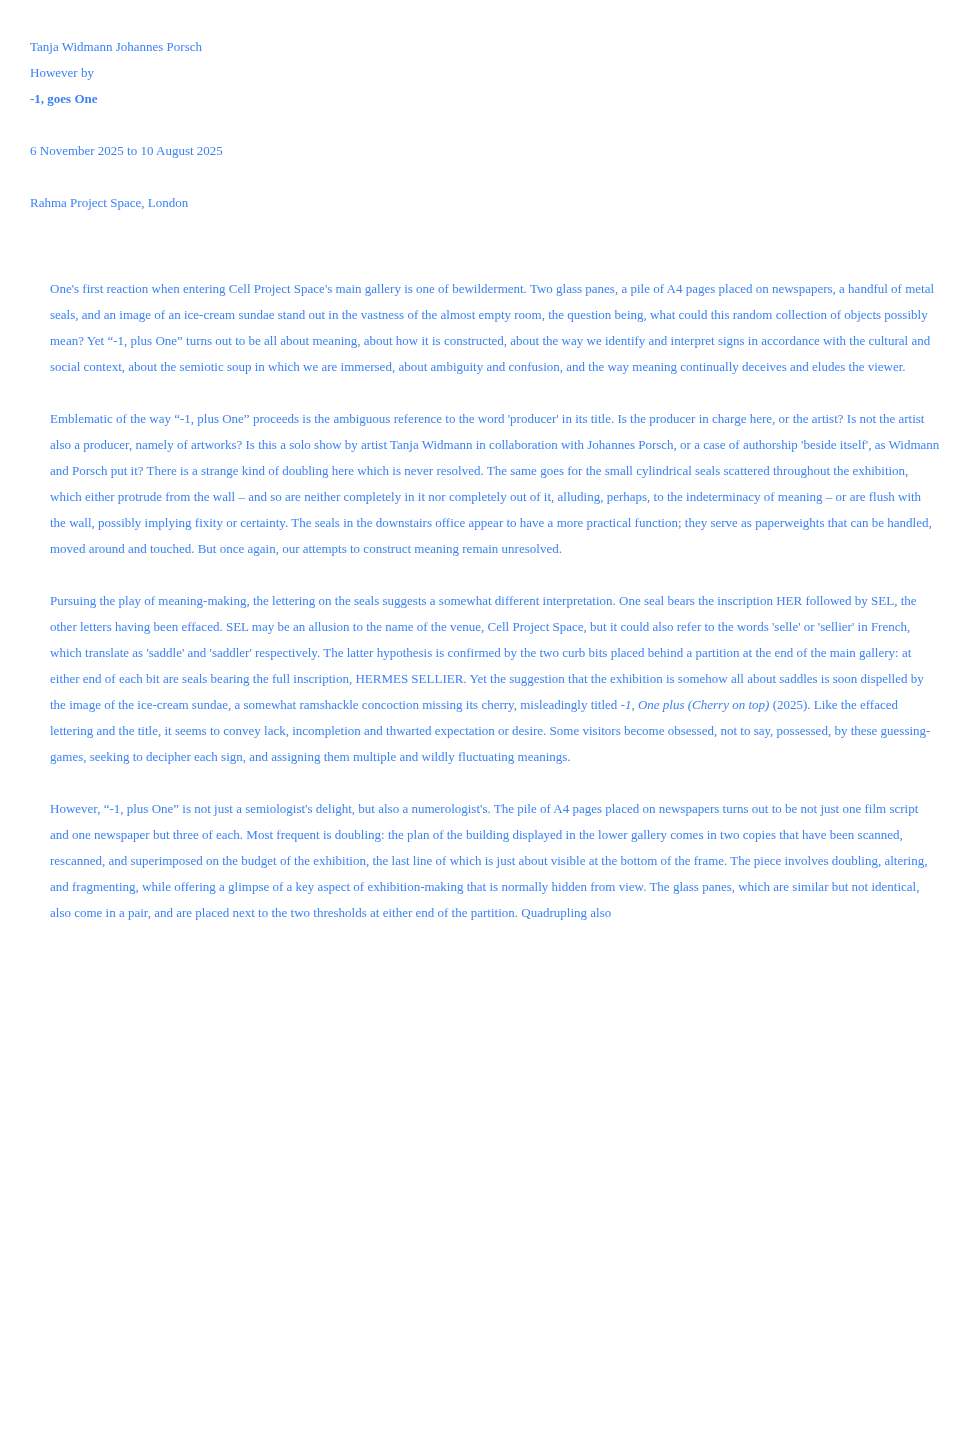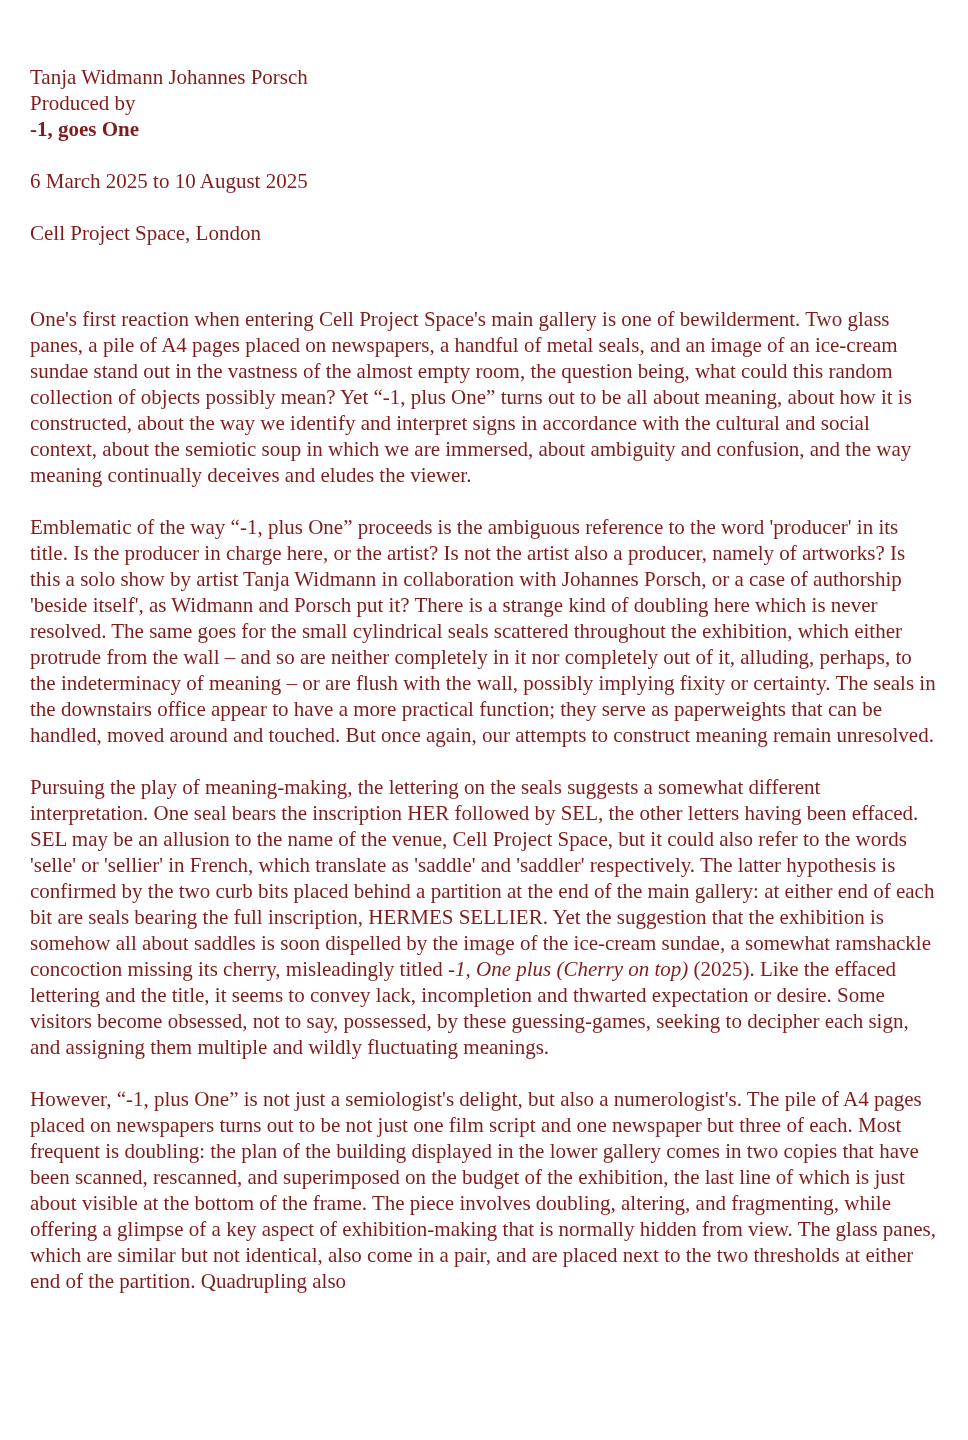--- a/index.html
+++ b/index.html
@@ -9,55 +9,55 @@
   }
   body {
     width: 968px;
     height: 1440px;
     overflow: hidden;
   }
   .doc {
     box-sizing: border-box;
     width: 968px;
     height: 1440px;
-    padding: 64px 28px 0 30px;
+    padding: 34px 28px 0 30px;
     font-family: "Liberation Serif", "DejaVu Serif", serif;
-    font-size: 21px;
+    font-size: 13px;
     line-height: 26px;
-    color: #7f1d1d;
+    color: #3b82f6;
     background: #ffffff;
   }
   .doc p {
     margin: 0;
     padding: 0;
   }
   .header-block p {
     margin: 0;
   }
   .bold { font-weight: bold; }
   .italic { font-style: italic; }
   .meta-line { margin-top: 26px !important; }
-  .body-text { display: block; }
+  .body-text { display: block; margin-left: 20px; }
   .body-par { margin-top: 26px !important; }
   .body-par.first { margin-top: 60px !important; }
 </style>
 </head>
 <body>
 
 <div class="doc">
 
   <div class="header-block">
     <p>Tanja Widmann Johannes Porsch</p>
-    <p>Produced by</p>
+    <p>However by</p>
     <p class="bold">-1, goes One</p>
   </div>
 
-  <p class="meta-line">6 March 2025 to 10 August 2025</p>
+  <p class="meta-line">6 November 2025 to 10 August 2025</p>
 
-  <p class="meta-line">Cell Project Space, London</p>
+  <p class="meta-line">Rahma Project Space, London</p>
 
 
   <div class="body-text" id="paragraphs">
       <p class="body-par first"><span>One's first reaction when entering Cell Project Space's main gallery is one of bewilderment. Two glass panes, a pile of A4 pages placed on newspapers, a handful of metal seals, and an image of an ice-cream sundae stand out in the vastness of the almost empty room, the question being, what could this random collection of objects possibly mean? Yet “-1, plus One” turns out to be all about meaning, about how it is constructed, about the way we identify and interpret signs in accordance with the cultural and social context, about the semiotic soup in which we are immersed, about ambiguity and confusion, and the way meaning continually deceives and eludes the viewer.</span></p>
       <p class="body-par"><span>Emblematic of the way “-1, plus One” proceeds is the ambiguous reference to the word 'producer' in its title. Is the producer in charge here, or the artist? Is not the artist also a producer, namely of artworks? Is this a solo show by artist Tanja Widmann in collaboration with Johannes Porsch, or a case of authorship 'beside itself', as Widmann and Porsch put it? There is a strange kind of doubling here which is never resolved. The same goes for the small cylindrical seals scattered throughout the exhibition, which either protrude from the wall – and so are neither completely in it nor completely out of it, alluding, perhaps, to the indeterminacy of meaning – or are flush with the wall, possibly implying fixity or certainty. The seals in the downstairs office appear to have a more practical function; they serve as paperweights that can be handled, moved around and touched. But once again, our attempts to construct meaning remain unresolved.</span></p>
       <p class="body-par"><span>Pursuing the play of meaning-making, the lettering on the seals suggests a somewhat different interpretation. One seal bears the inscription HER followed by SEL, the other letters having been effaced. SEL may be an allusion to the name of the venue, Cell Project Space, but it could also refer to the words 'selle' or 'sellier' in French, which translate as 'saddle' and 'saddler' respectively. The latter hypothesis is confirmed by the two curb bits placed behind a partition at the end of the main gallery: at either end of each bit are seals bearing the full inscription, HERMES SELLIER. Yet the suggestion that the exhibition is somehow all about saddles is soon dispelled by the image of the ice-cream sundae, a somewhat ramshackle concoction missing its cherry, misleadingly titled </span><span class="italic">-1, One plus (Cherry on top)</span><span> (2025). Like the effaced lettering and the title, it seems to convey lack, incompletion and thwarted expectation or desire. Some visitors become obsessed, not to say, possessed, by these guessing-games, seeking to decipher each sign, and assigning them multiple and wildly fluctuating meanings.</span></p>
       <p class="body-par"><span>However, “-1, plus One” is not just a semiologist's delight, but also a numerologist's. The pile of A4 pages placed on newspapers turns out to be not just one film script and one newspaper but three of each. Most frequent is doubling: the plan of the building displayed in the lower gallery comes in two copies that have been scanned, rescanned, and superimposed on the budget of the exhibition, the last line of which is just about visible at the bottom of the frame. The piece involves doubling, altering, and fragmenting, while offering a glimpse of a key aspect of exhibition-making that is normally hidden from view. The glass panes, which are similar but not identical, also come in a pair, and are placed next to the two thresholds at either end of the partition. Quadrupling also</span></p>
     </div>
 
 </div>

